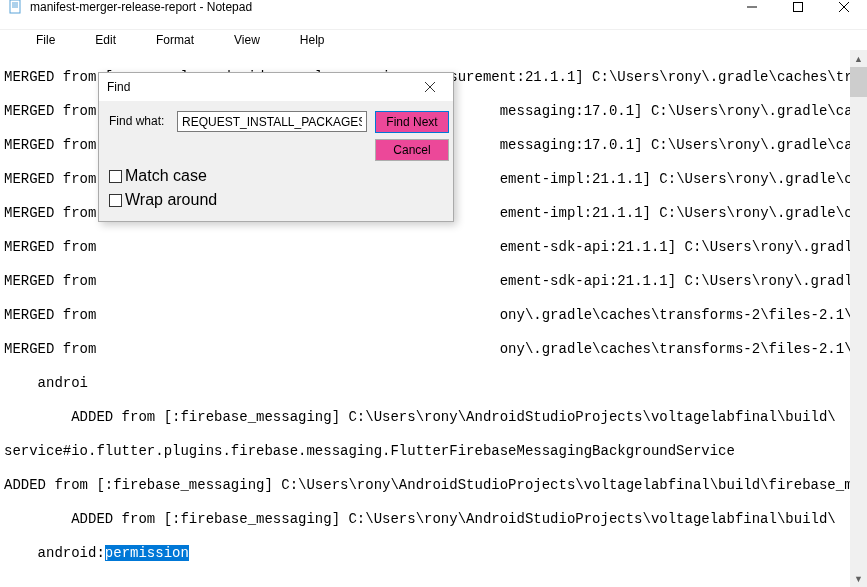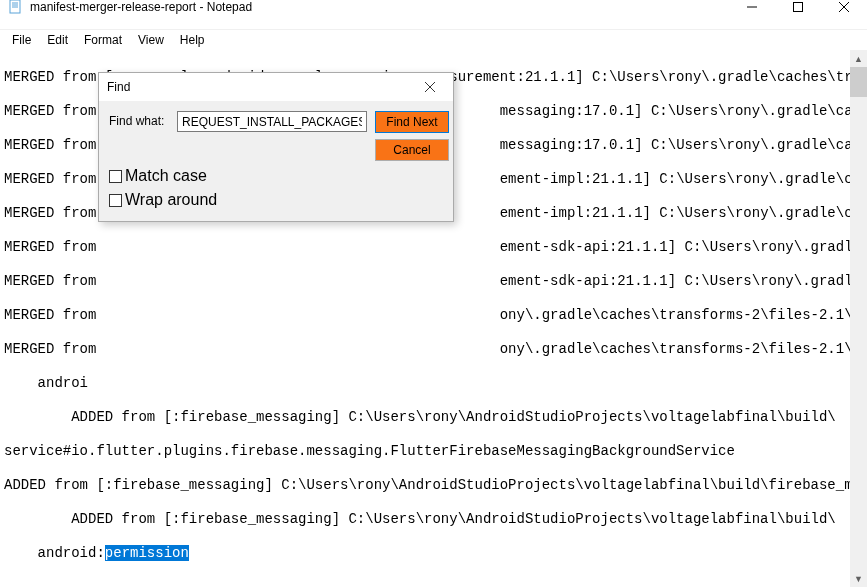--- a/index.html
+++ b/index.html
@@ -35,20 +35,21 @@
 .menubar {
   height: 20px;
   display: flex;
   align-items: center;
   padding: 0 4px;
 }
 .menu-item {
   padding: 2px 8px;
   color: #000;
   font-size: 12px;
+  margin-left: 24px;
 }
 .content {
   font-family: Consolas, "Courier New", monospace;
   font-size: 14px;
   line-height: 17px;
   white-space: pre;
   overflow: hidden;
   padding: 2px 4px;
   height: calc(100% - 50px);
   position: relative;
@@ -106,21 +107,21 @@
   width: 190px;
   height: 21px;
   border: 1px solid #7a7a7a;
   background: #fff;
   padding: 0 4px;
   font-family: "Segoe UI", Tahoma, sans-serif;
   font-size: 12px;
 }
 .find-btn {
   width: 74px; height: 22px;
-  background: #f97316;
+  background: #ec4899;
   border: 1px solid #adadad;
   font-size: 12px;
   display: flex; align-items: center; justify-content: center;
 }
 .find-btn.primary { border: 1px solid #0078d7; }
 .find-options {
   grid-column: 1 / 3;
   display: flex;
   gap: 20px;
   align-items: flex-start;

